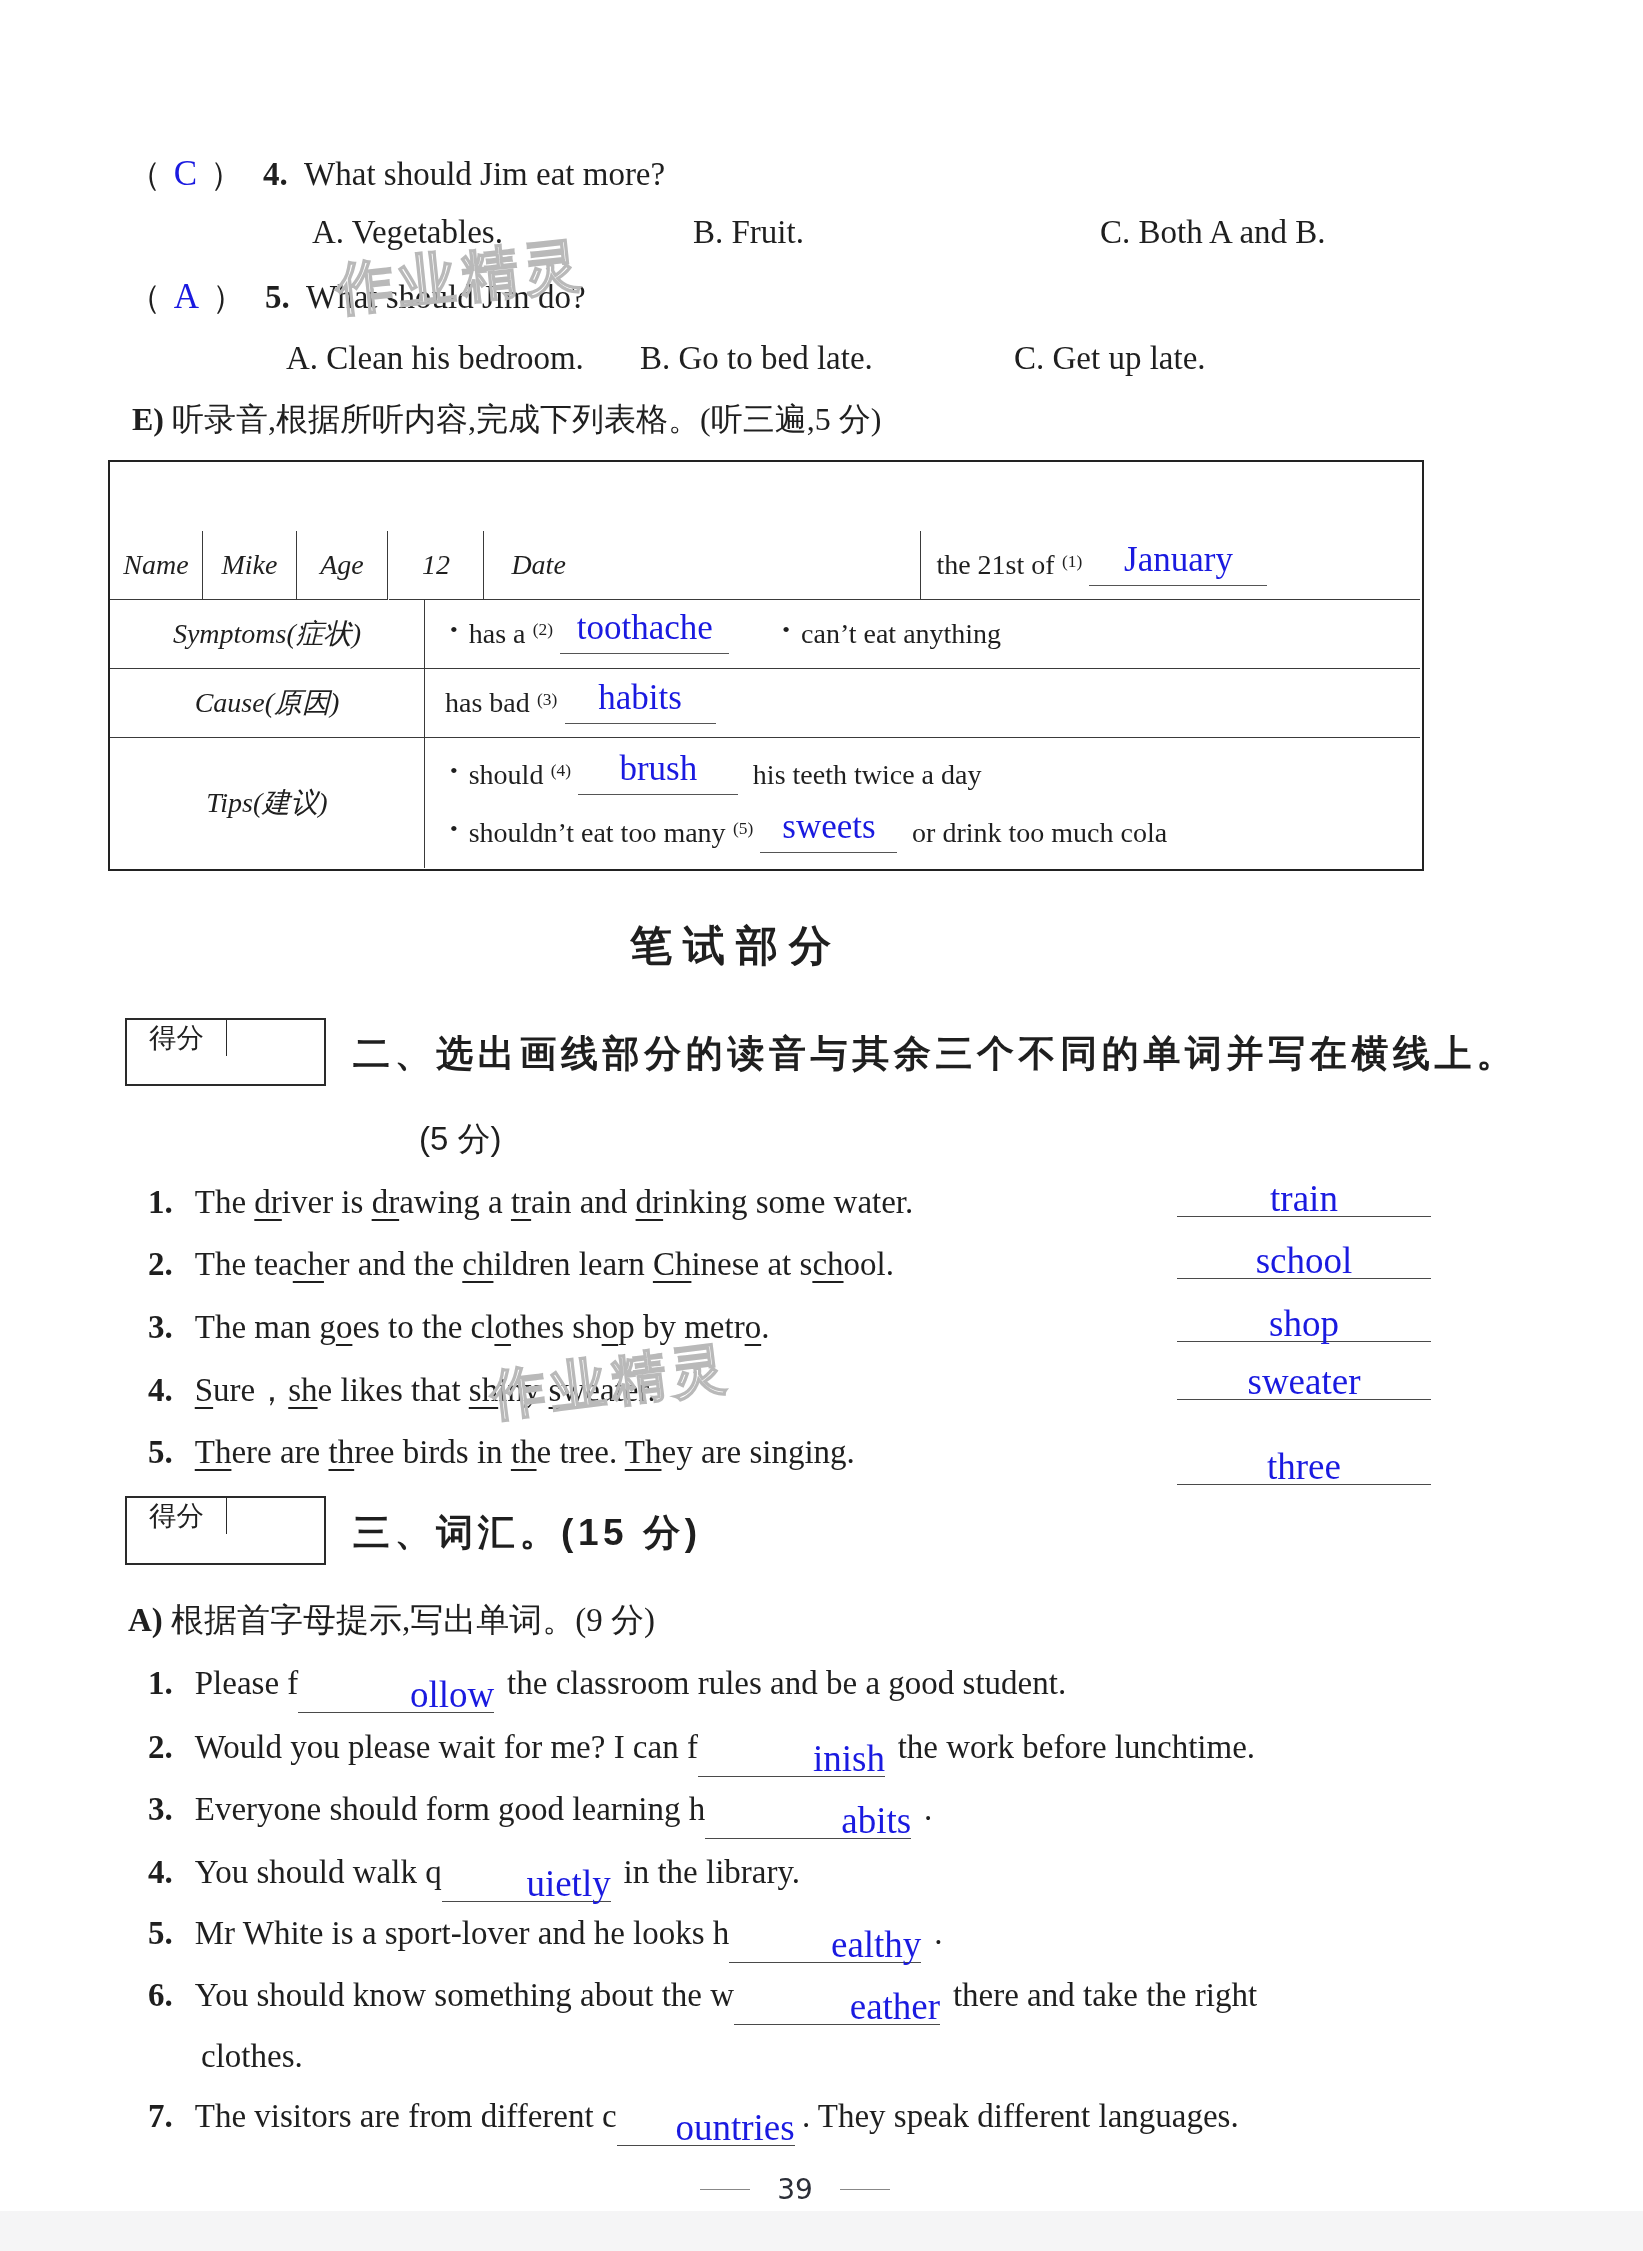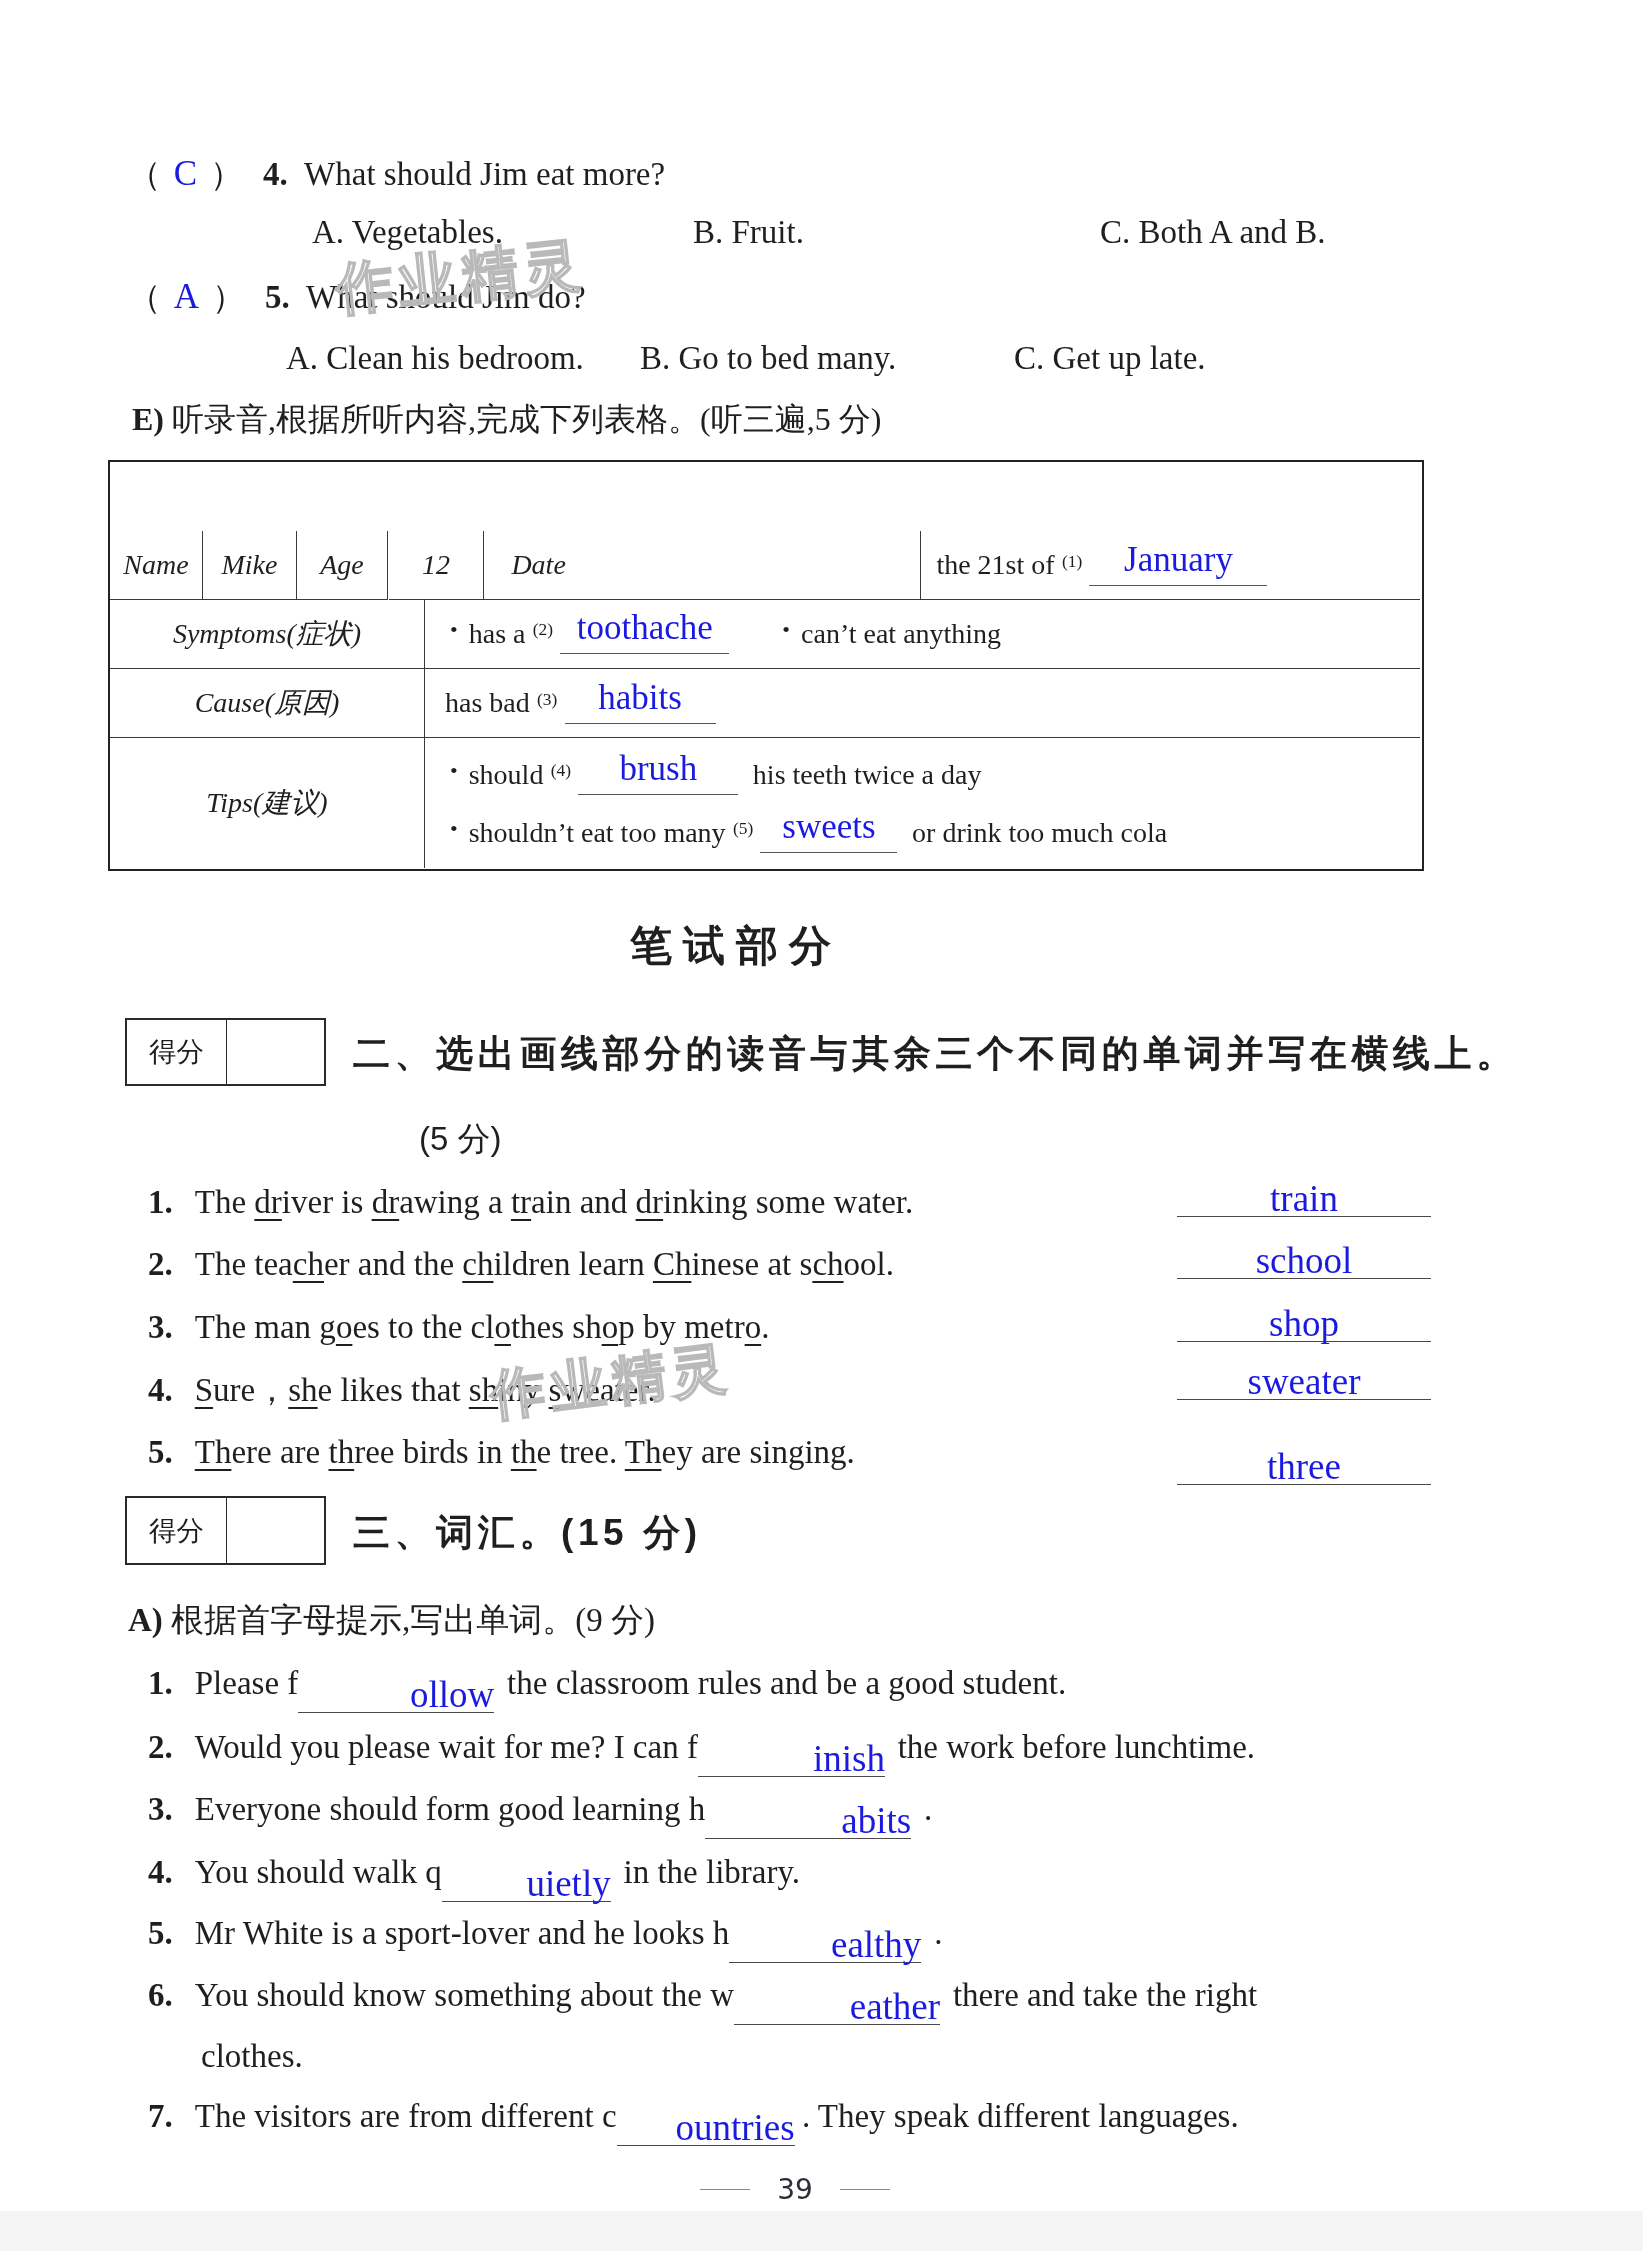--- a/index.html
+++ b/index.html
@@ -23,21 +23,21 @@
   .cell{position:absolute;box-sizing:border-box;display:flex;align-items:center;}
   .bb{border-bottom:1.8px solid #3a3a3a;}
   .br{border-right:1.8px solid #3a3a3a;font-style:italic;}
   .cc{justify-content:center;}
   sup.mk{font-size:17.4px;position:relative;top:-3.7px;margin:0 7.3px 0 7.3px;}
   .tblank{display:inline-block;border-bottom:1.8px solid #555;text-align:center;height:40px;line-height:37px;}
   .tblank .aw{font-size:35px;color:#1a1ae0;position:relative;top:-3.7px;}
   .bullet{margin-right:11px;position:relative;top:-3.7px;font-size:22px;}
   
   .bigheading{font-size:42px;font-weight:700;letter-spacing:11px;font-family:"Liberation Sans",sans-serif;}
-  .scorebox{position:absolute;width:201px;height:68px;border:2.7px solid #2a2a2a;box-sizing:border-box;display:flex;}
+  .scorebox{position:absolute;width:201px;height:68px;border:2.7px solid #2a2a2a;box-sizing:border-box;display:flex;flex-direction:column;}
   .scorebox .lcell{width:100px;border-right:1.8px solid #2a2a2a;box-sizing:border-box;display:flex;align-items:center;justify-content:center;
                    font-size:27.4px;font-family:"Liberation Sans",sans-serif;}
   .scorebox .rcell{flex:1;}
   .sectitle{font-size:37px;font-weight:700;letter-spacing:4.6px;font-family:"Liberation Sans",sans-serif;white-space:nowrap;}
   .points{font-size:33px;font-family:"Liberation Sans",sans-serif;}
   
   .s2item{position:absolute;left:148px;font-size:33px;white-space:nowrap;}
   .s2item .inum{font-weight:700;margin-right:22px;}
   .s2item u{text-underline-offset:6.4px;text-decoration-thickness:1.8px;}
   .ansblank2{position:absolute;left:1177px;width:254px;height:38px;border-bottom:1.8px solid #4a4a4a;text-align:center;box-sizing:border-box;}
@@ -80,21 +80,21 @@
   <div class="opt" style="left:1100px;top:214px;">C. Both A and B.</div>
 
   <div class="abs qline" style="left:128px;top:275px;">
     <span class="paren">（</span>
     <span class="ansletter">A</span>
     <span class="paren">）</span>
     <span class="qnum">5.</span>
     <span class="qtext">What should Jim do?</span>
   </div>
   <div class="opt" style="left:286px;top:340px;">A. Clean his bedroom.</div>
-  <div class="opt" style="left:640px;top:340px;">B. Go to bed many.</div>
+  <div class="opt" style="left:640px;top:340px;">B. Go to bed late.</div>
   <div class="opt" style="left:1014px;top:340px;">C. Get up late.</div>
 
   <div class="abs eheading" style="left:132px;top:398px;">
     <span class="b en">E)</span>
     <span>听录音,根据所听内容,完成下列表格。(听三遍,5 分)</span>
   </div>
 
   <div class="mtable">
 
 

